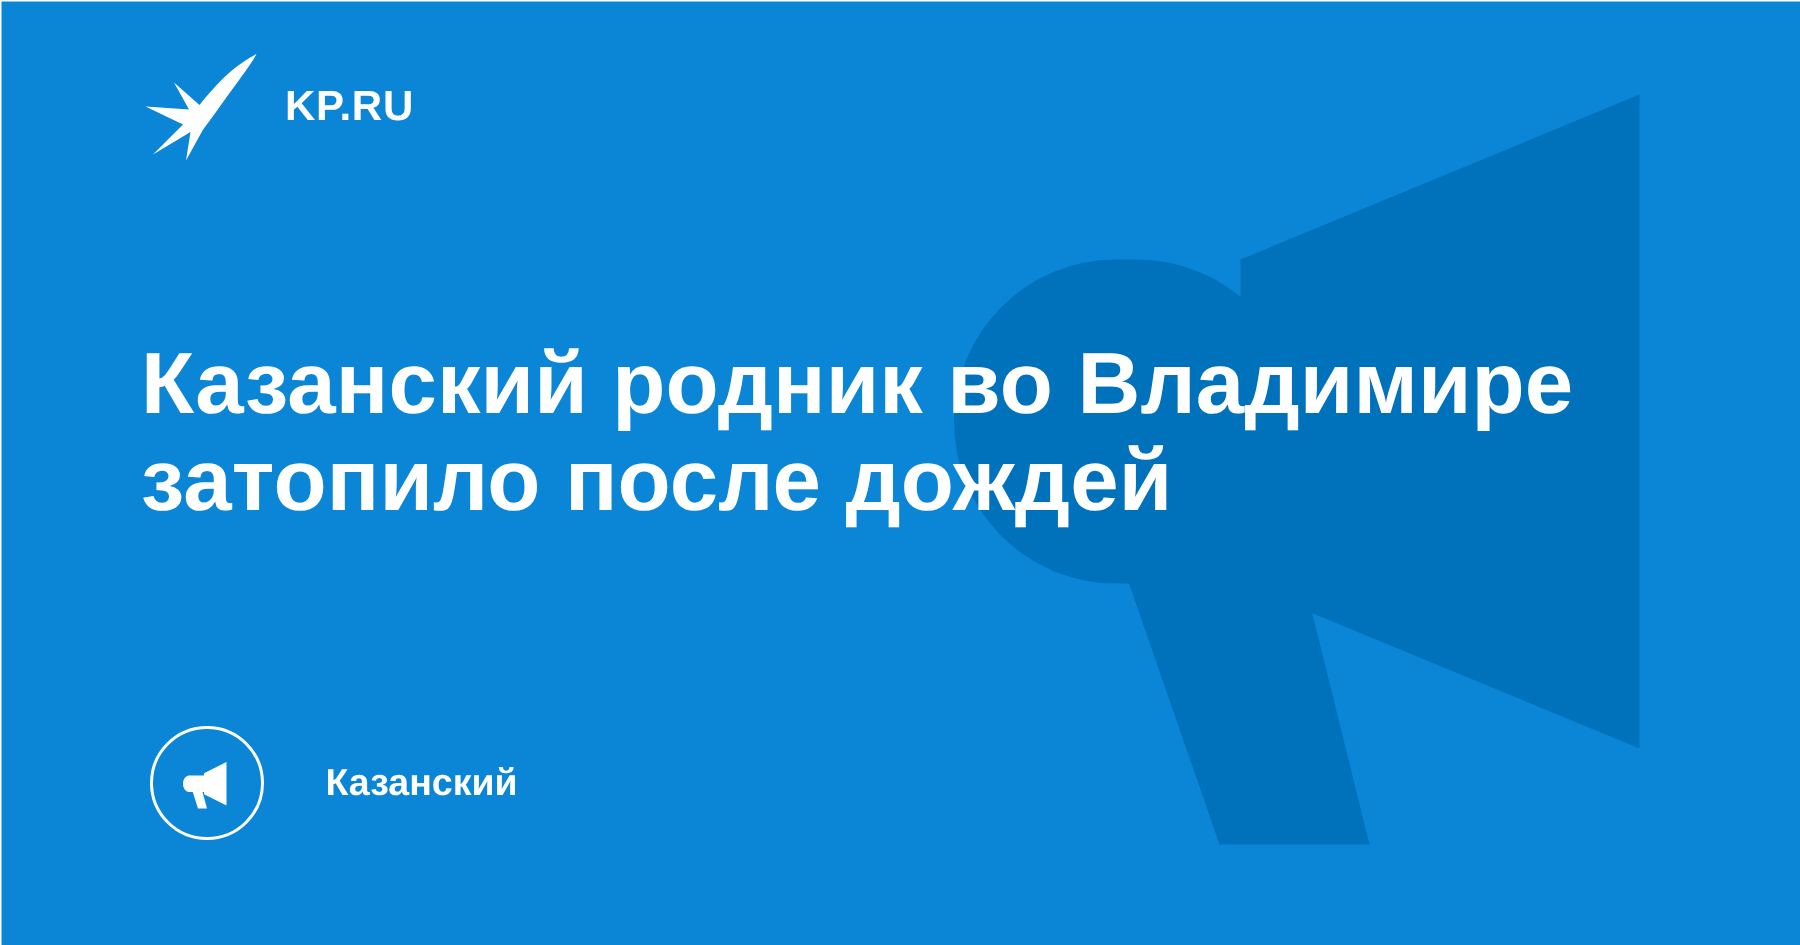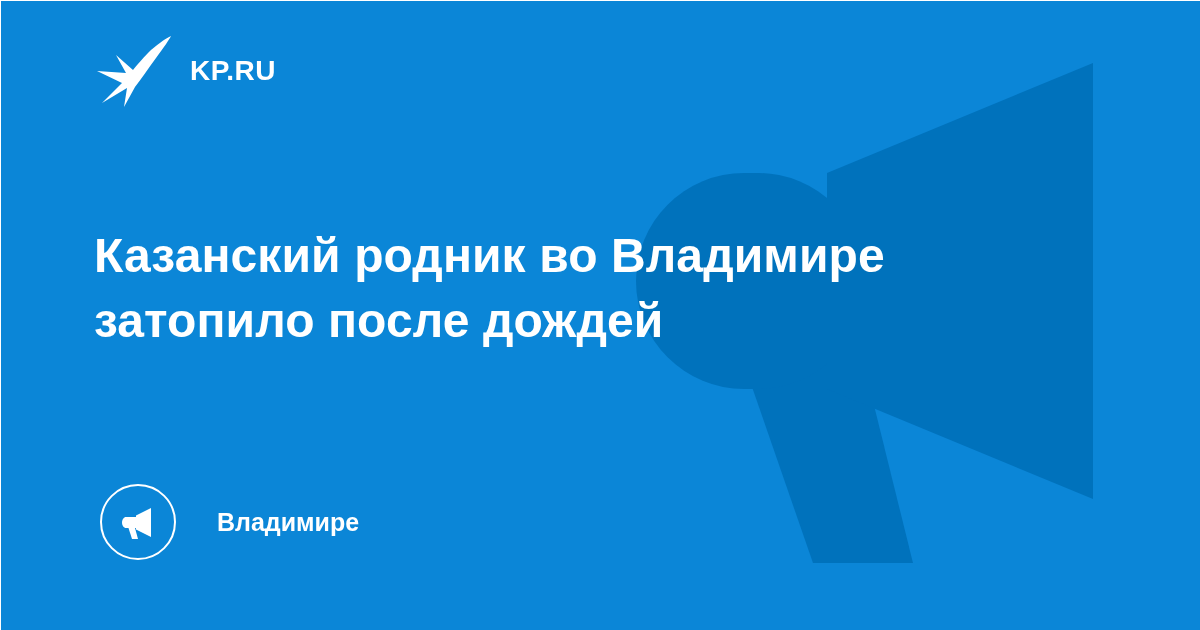--- a/index.html
+++ b/index.html
@@ -59,21 +59,21 @@
     white-space: nowrap;
   }
 
   
   #headline {
     position: absolute;
     left: 93px;
     top: 222px;
     width: 960px;
     color: #ffffff;
-    font-size: 48px;
+    font-size: 58px;
     font-weight: bold;
     line-height: 65px;
     letter-spacing: 0.1px;
     white-space: pre-line;
   }
 
   
   #category-row {
     position: absolute;
     left: 99px;
@@ -137,16 +137,16 @@
   <div id="category-row">
     <div id="category-circle">
       <svg width="42" height="42" viewBox="0 0 42 42" aria-hidden="true">
         <g fill="#ffffff">
           <path d="M9 16 L19 16 L19 27 L9 27 C6.8 27 5 24.5 5 21.5 C5 18.5 6.8 16 9 16 Z"></path>
           <path d="M19 14.5 L34 7 L34 36 L19 28.5 Z"></path>
           <path d="M11.5 27 L18 27 L21 38 L15 38 Z"></path>
         </g>
       </svg>
     </div>
-    <div id="category-label">Владимире</div>
+    <div id="category-label">Казанский</div>
   </div>
 
 </div>
 
 </body></html>

